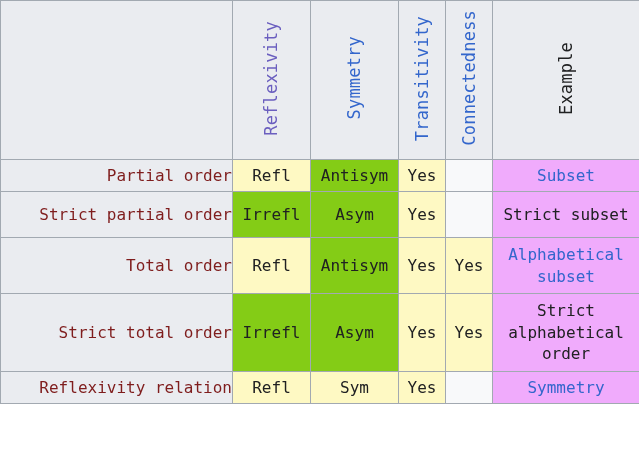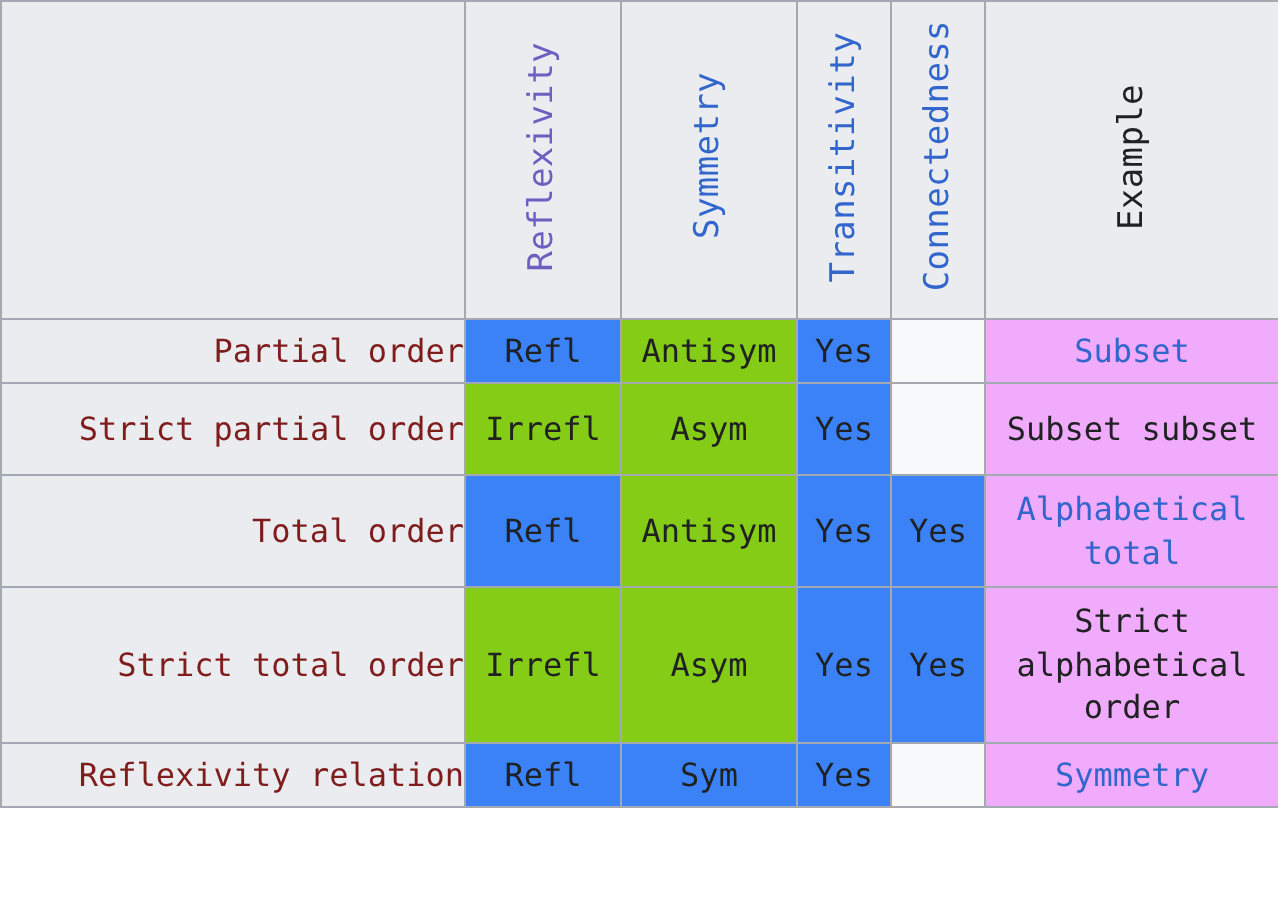--- a/index.html
+++ b/index.html
@@ -70,21 +70,21 @@
     color: #7f1d1d;
     font-size: 17px;
     white-space: nowrap;
   }
   .cell {
     text-align: center;
     padding: 6px 4px;
     color: #202122;
     font-size: 17px;
   }
-  .yes  { background: #3b82f6; }
+  .yes  { background: #fef9c3; }
   .no   { background: #84cc16; }
   .blank{ background: #f8f9fa; }
   .ex {
     background: #f0abfc;
     text-align: center;
     padding: 6px 6px;
     font-size: 17px;
     line-height: 1.45;
   }
 
@@ -137,30 +137,30 @@
       <td class="cell blank"></td>
       <td class="ex link">Subset</td>
     </tr>
 
     <tr class="r2">
       <td class="rowlabel">Strict partial order</td>
       <td class="cell no">Irrefl</td>
       <td class="cell no">Asym</td>
       <td class="cell yes">Yes</td>
       <td class="cell blank"></td>
-      <td class="ex dark">Subset subset</td>
+      <td class="ex dark">Strict subset</td>
     </tr>
 
     <tr class="r3">
       <td class="rowlabel">Total order</td>
       <td class="cell yes">Refl</td>
       <td class="cell no">Antisym</td>
       <td class="cell yes">Yes</td>
       <td class="cell yes">Yes</td>
-      <td class="ex link">Alphabetical total</td>
+      <td class="ex link">Alphabetical subset</td>
     </tr>
 
     <tr class="r4">
       <td class="rowlabel">Strict total order</td>
       <td class="cell no">Irrefl</td>
       <td class="cell no">Asym</td>
       <td class="cell yes">Yes</td>
       <td class="cell yes">Yes</td>
       <td class="ex dark">Strict alphabetical order</td>
     </tr>

